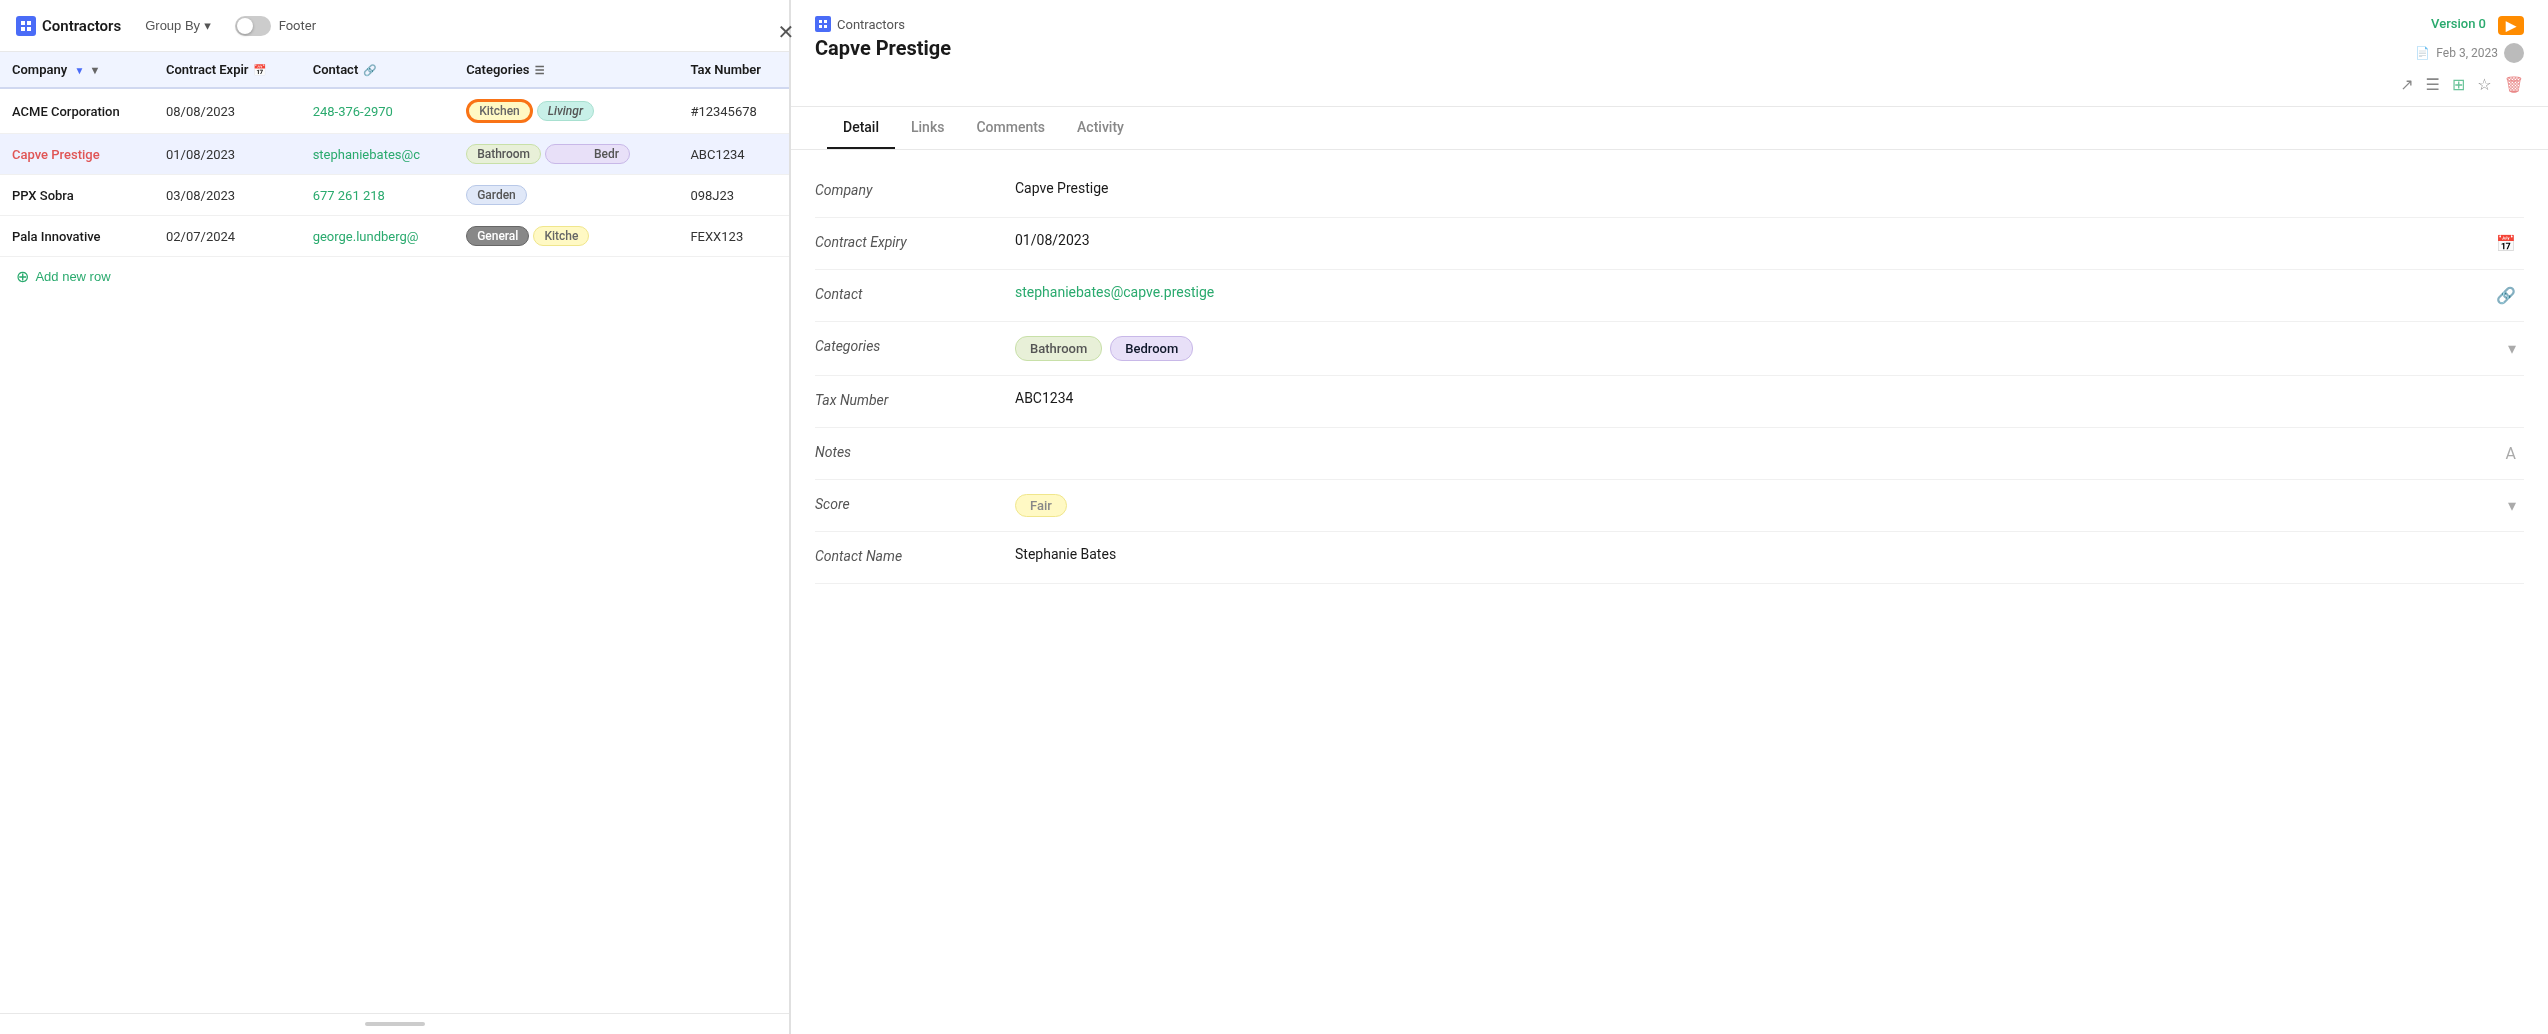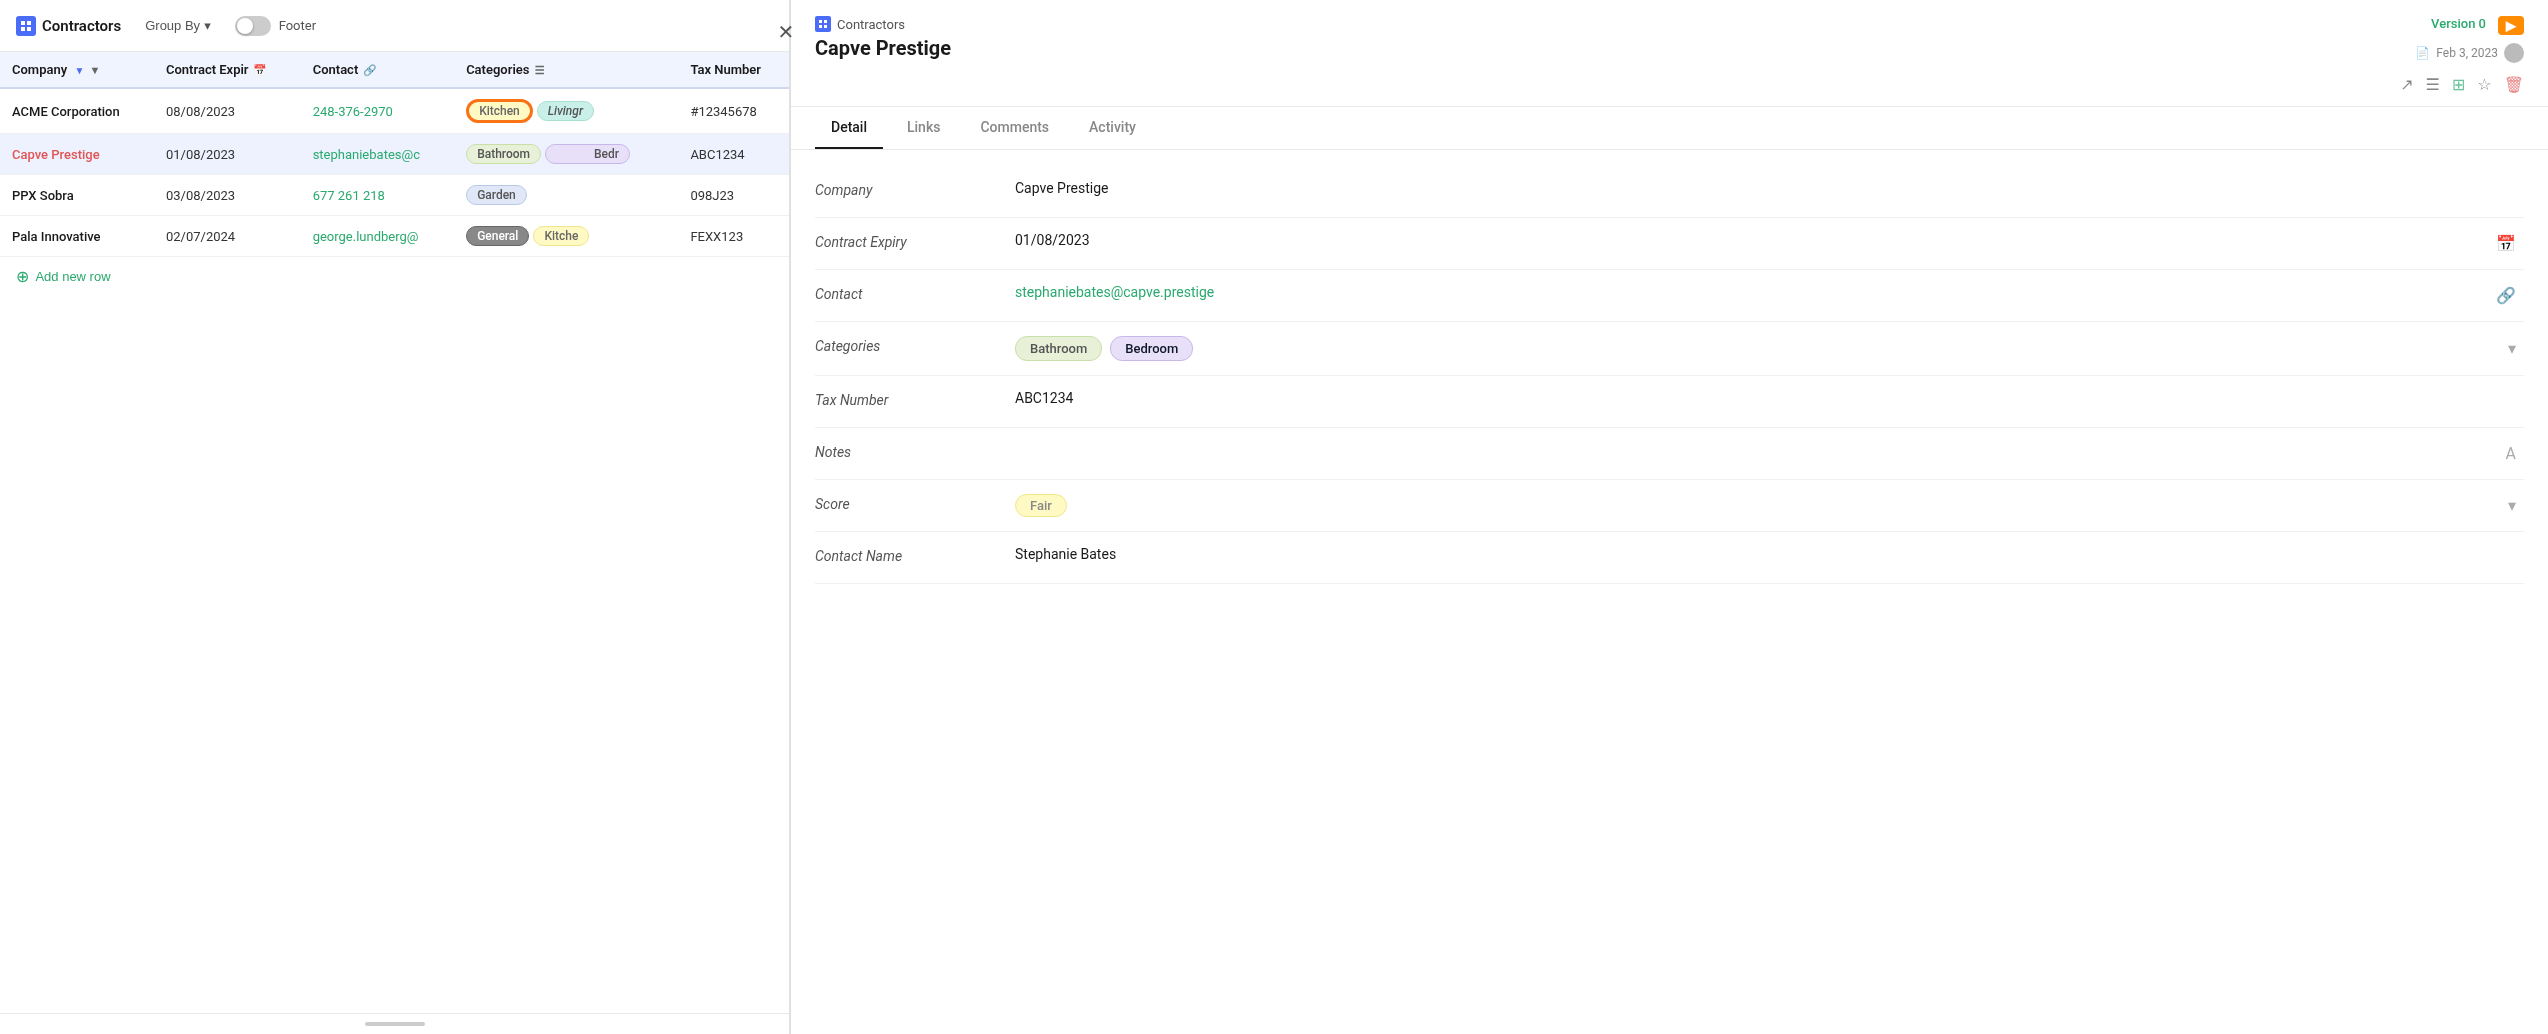--- a/index.html
+++ b/index.html
@@ -311,22 +311,22 @@
       color: white;
       padding: 2px 8px;
       border-radius: 4px;
       font-size: 13px;
       font-weight: 600;
     }
 
     
     .tabs {
       display: flex;
-      gap: 8px;
-      padding: 0 24px;
+      gap: 0;
+      padding: 0 36px;
       border-bottom: 1px solid #e8e8e8;
     }
 
     .tab {
       padding: 12px 16px;
       font-size: 14px;
       color: #888;
       cursor: pointer;
       border-bottom: 2px solid transparent;
       font-weight: 500;

